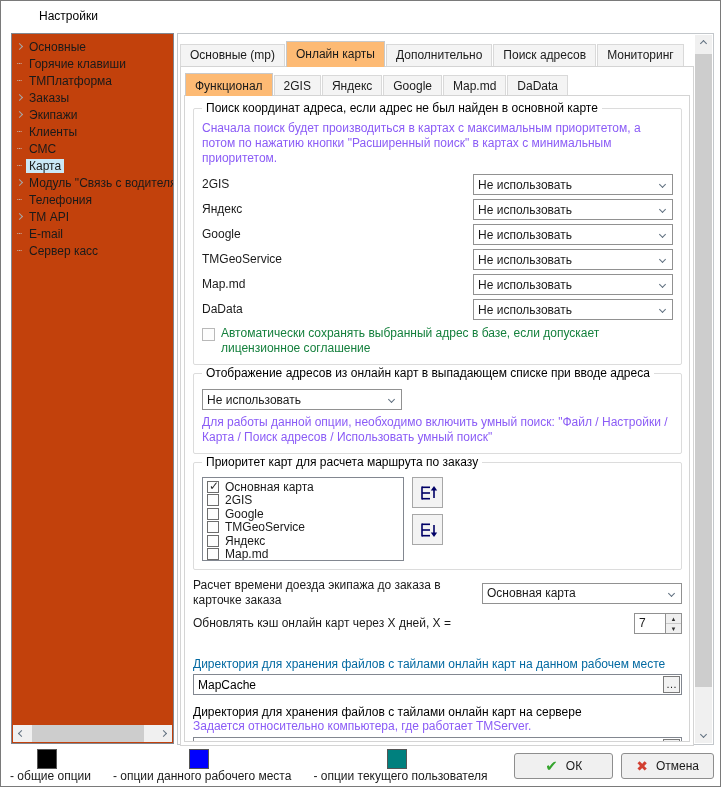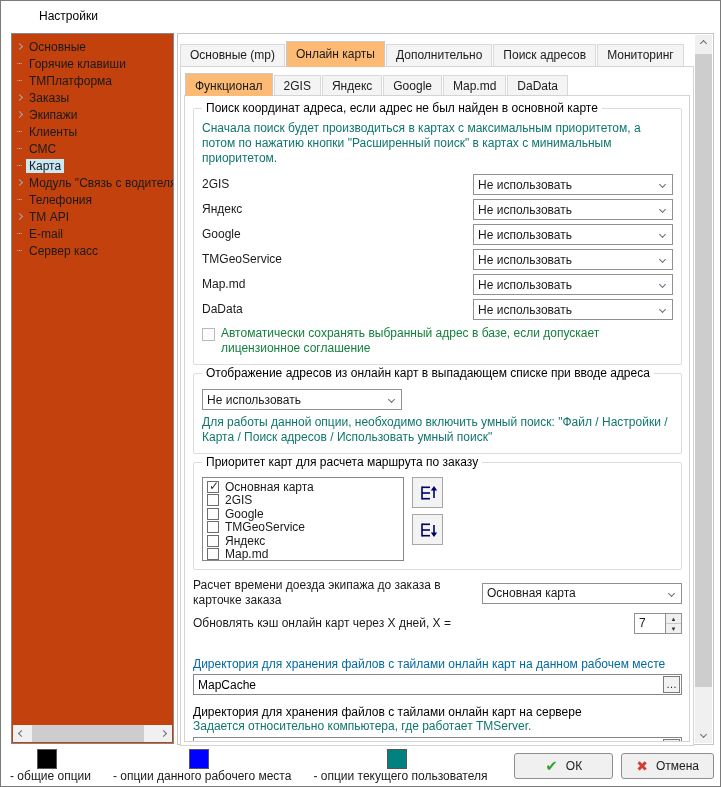--- a/index.html
+++ b/index.html
@@ -41,21 +41,21 @@
   .tabs.row1 { margin-top:5px; }
 
   .main-panel { margin:0 19px 0 2px; height:680px; border:1px solid #d4d4d4; background:#fff; padding:4px 3px 3px 3px; display:flex; flex-direction:column; }
   .tabs.row2 { margin-top:0; height:24px; padding-left:1px; }
   .tabs.row2 .tab { height:20px; } .tabs.row2 .tab.selected { height:23px; }
   .sub-panel { flex:1; border:1px solid #d4d4d4; background:#fff; padding:12px 7px 0 8px; overflow:hidden; }
 
   
   .groupbox { position:relative; border:1px solid #dcdcdc; border-radius:2px; margin-bottom:8px; padding:12px 8px 8px 8px; }
   .groupbox > .gb-title { position:absolute; top:-8px; left:8px; background:#fff; padding:0 4px; color:#000; }
-  .note { color:#0f766e; line-height:15px; }
+  .note { color:#8b5cf6; line-height:15px; }
 
   .form-row { display:flex; align-items:center; margin-bottom:2px; min-height:23px; }
   .form-row .lbl { flex:1; line-height:15px; }
 
   .combo { width:200px; height:21px; border:1px solid #919191; background:#fff; display:flex; align-items:center; flex:0 0 200px; cursor:default;gap:22px; }
   .combo .val { flex:1; padding-left:4px; white-space:nowrap; overflow:hidden; }
   .combo .dd { width:19px; display:flex; align-items:center; justify-content:center; align-self:stretch; }
 
   .checkline { display:flex; margin-top:5px; color:#15803d; line-height:15px; }
   .cb { width:13px; height:13px; border:1px solid #b9b9b9; background:#fdfdfd; flex:0 0 13px; margin:2px 6px 0 0; position:relative; }

